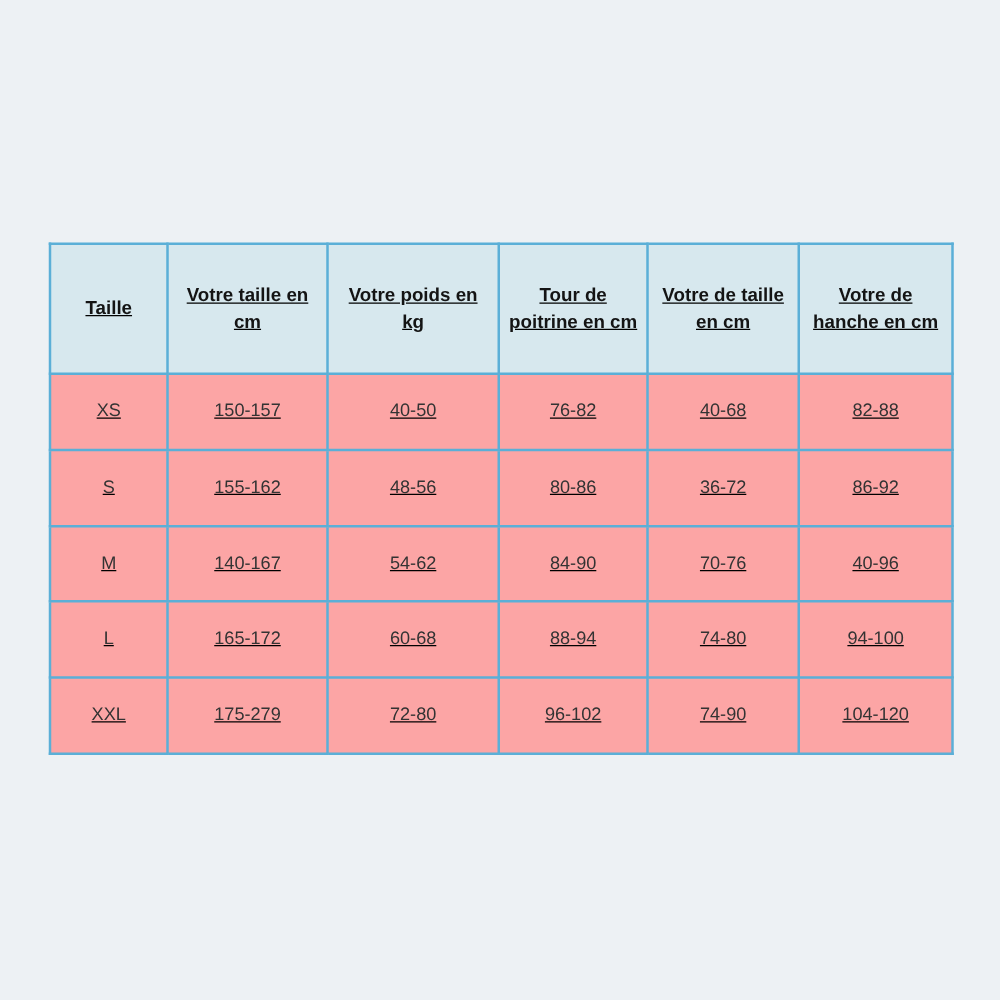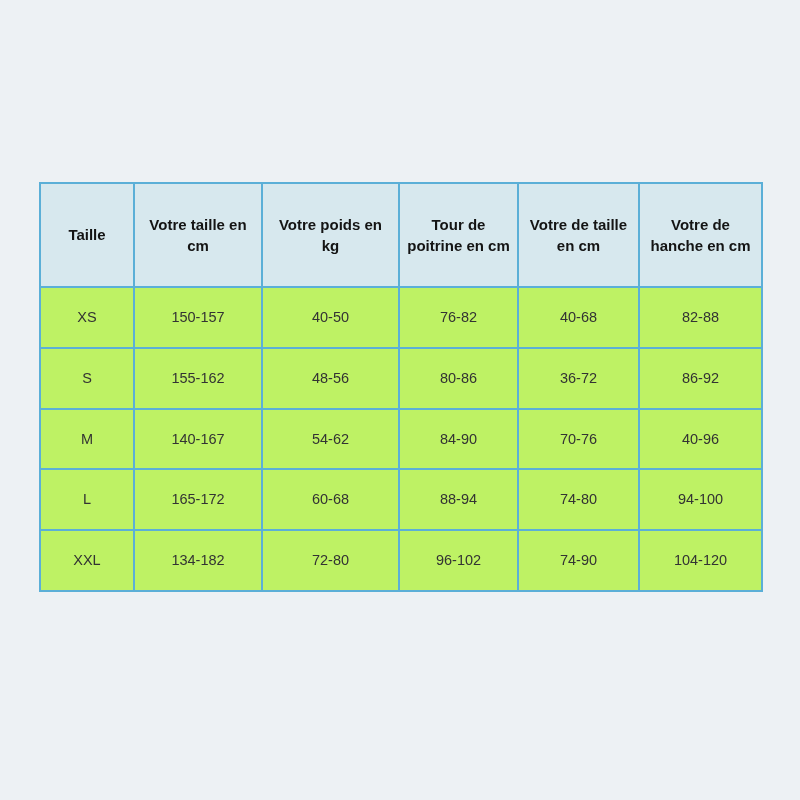--- a/index.html
+++ b/index.html
@@ -11,23 +11,24 @@
     width: 800px;
     height: 800px;
     background: #edf1f4;
     font-family: "Liberation Sans", "DejaVu Sans", sans-serif;
     overflow: hidden;
   }
 
   #size-chart-wrap {
     position: absolute;
     left: 39px;
-    top: 182px;
+    top: 194px;
     width: 722px;
     height: 410px;
+    text-decoration: underline;
   }
 
   table.size-chart {
     width: 722px;
     height: 410px;
     border-collapse: collapse;
     table-layout: fixed;
     border: 2px solid #5bafd7;
   }
 
@@ -50,21 +51,21 @@
     height: 98px;
     background: #d7e8ee;
     color: #141414;
     font-weight: bold;
     font-size: 15px;
     line-height: 1.42;
   }
 
   table.size-chart tbody td {
     height: 52px;
-    background: #bef264;
+    background: #fca5a5;
     color: #333333;
     font-weight: normal;
     font-size: 14.5px;
     line-height: 1.3;
   }
 </style>
 </head>
 <body>
 
 <div id="size-chart-wrap">
@@ -115,21 +116,21 @@
       <tr>
         <td>L</td>
         <td>165-172</td>
         <td>60-68</td>
         <td>88-94</td>
         <td>74-80</td>
         <td>94-100</td>
       </tr>
       <tr>
         <td>XXL</td>
-        <td>134-182</td>
+        <td>175-279</td>
         <td>72-80</td>
         <td>96-102</td>
         <td>74-90</td>
         <td>104-120</td>
       </tr>
     </tbody>
   </table>
 </div>
 
 </body></html>

